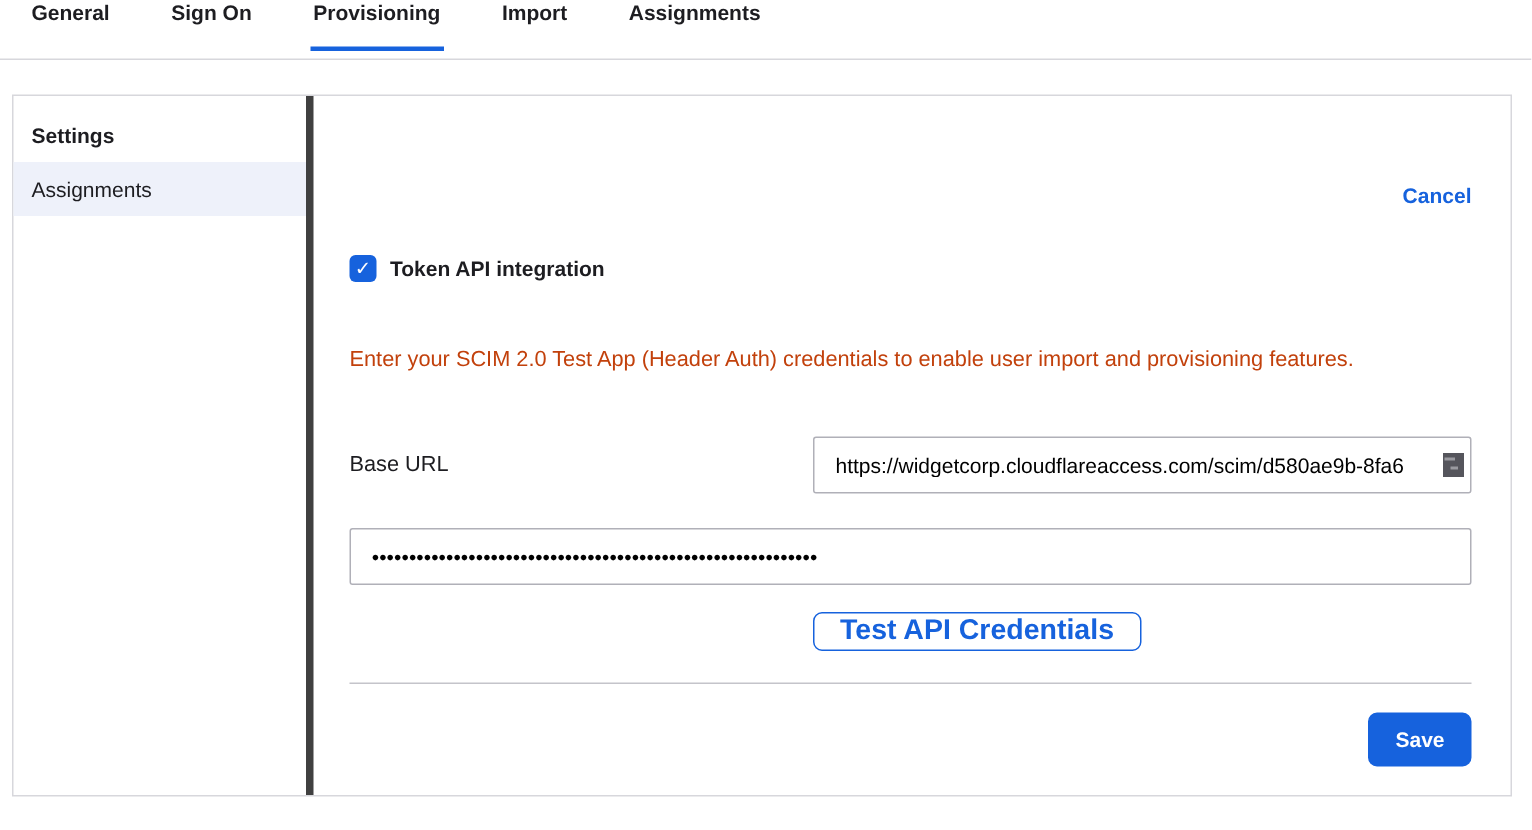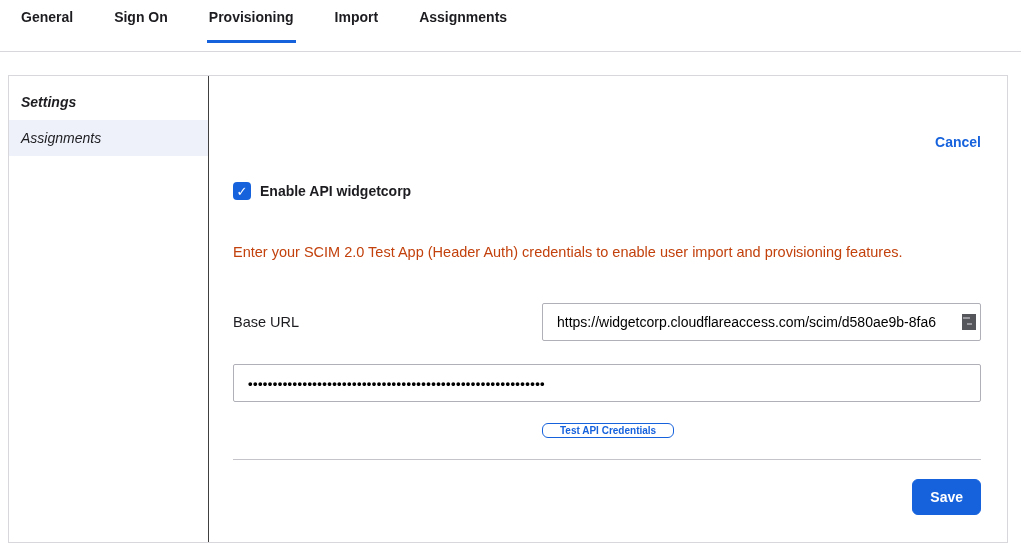--- a/index.html
+++ b/index.html
@@ -7,24 +7,24 @@
     width: 1021px; height: 553px;
     background: #ffffff;
     font-family: "Liberation Sans", "DejaVu Sans", sans-serif;
     color: #1d1d21;
     overflow: hidden;
   }
 
   
   .tabbar {
     display: flex;
-    align-items: center;
+    align-items: flex-start;
     padding-left: 19px;
     border-bottom: 1px solid #d7d7dc;
-    height: 52px;
+    height: 40px;
   }
   .tab {
     font-size: 14px;
     font-weight: bold;
     color: #1d1d21;
     padding: 0 2px 15px 2px;
     margin-right: 37px;
     border-bottom: 3px solid transparent;
     margin-bottom: -1px;
     cursor: pointer;
@@ -36,24 +36,23 @@
   .panel {
     margin: 23px 13px 0 8px;
     width: 1000px;
     height: 468px;
     border: 1px solid #d7d7dc;
     display: flex;
     background: #fff;
   }
   .sidebar {
     width: 200px;
-    border-right: 1px solid #404040;
+    border-right: 5px solid #404040;
     padding-top: 8px;
     flex-shrink: 0;
-    font-style: italic;
   }
   .sidebar-heading {
     font-size: 14px;
     font-weight: bold;
     padding: 10px 12px;
   }
   .sidebar-item {
     font-size: 14px;
     padding: 10px 12px;
     cursor: pointer;
@@ -151,21 +150,21 @@
     background-repeat: no-repeat;
   }
 
   .api-token-row { margin-top: 23px; }
 
   .test-btn-row { margin-top: 18px; padding-left: 309px; }
   .test-btn {
     background: #ffffff;
     border: 1px solid #1662dd;
     color: #1662dd;
-    font-size: 10px;
+    font-size: 19px;
     font-weight: bold;
     border-radius: 6px;
     padding: 1px 17px;
     cursor: pointer;
     font-family: "Liberation Sans", "DejaVu Sans", sans-serif;
     text-align: right;
   }
 
   .divider {
     margin-top: 21px;
@@ -210,21 +209,21 @@
   <div class="content">
 
     <div class="cancel-row">
       <a class="cancel-link">Cancel</a>
     </div>
 
     <div class="checkbox-row">
       <div class="checkbox">
         <span>✓</span>
       </div>
-      <div class="checkbox-label">Enable API widgetcorp</div>
+      <div class="checkbox-label">Token API integration</div>
     </div>
 
     <div class="description">Enter your SCIM 2.0 Test App (Header Auth) credentials to enable user import and provisioning features.</div>
 
     <div class="form-row">
       <div class="form-label">Base URL</div>
       <div class="input-wrap">
         <input class="text-input" type="text" value="https://widgetcorp.cloudflareaccess.com/scim/d580ae9b-8fa6" style="">
         <div class="selection-block"></div>
       </div>

